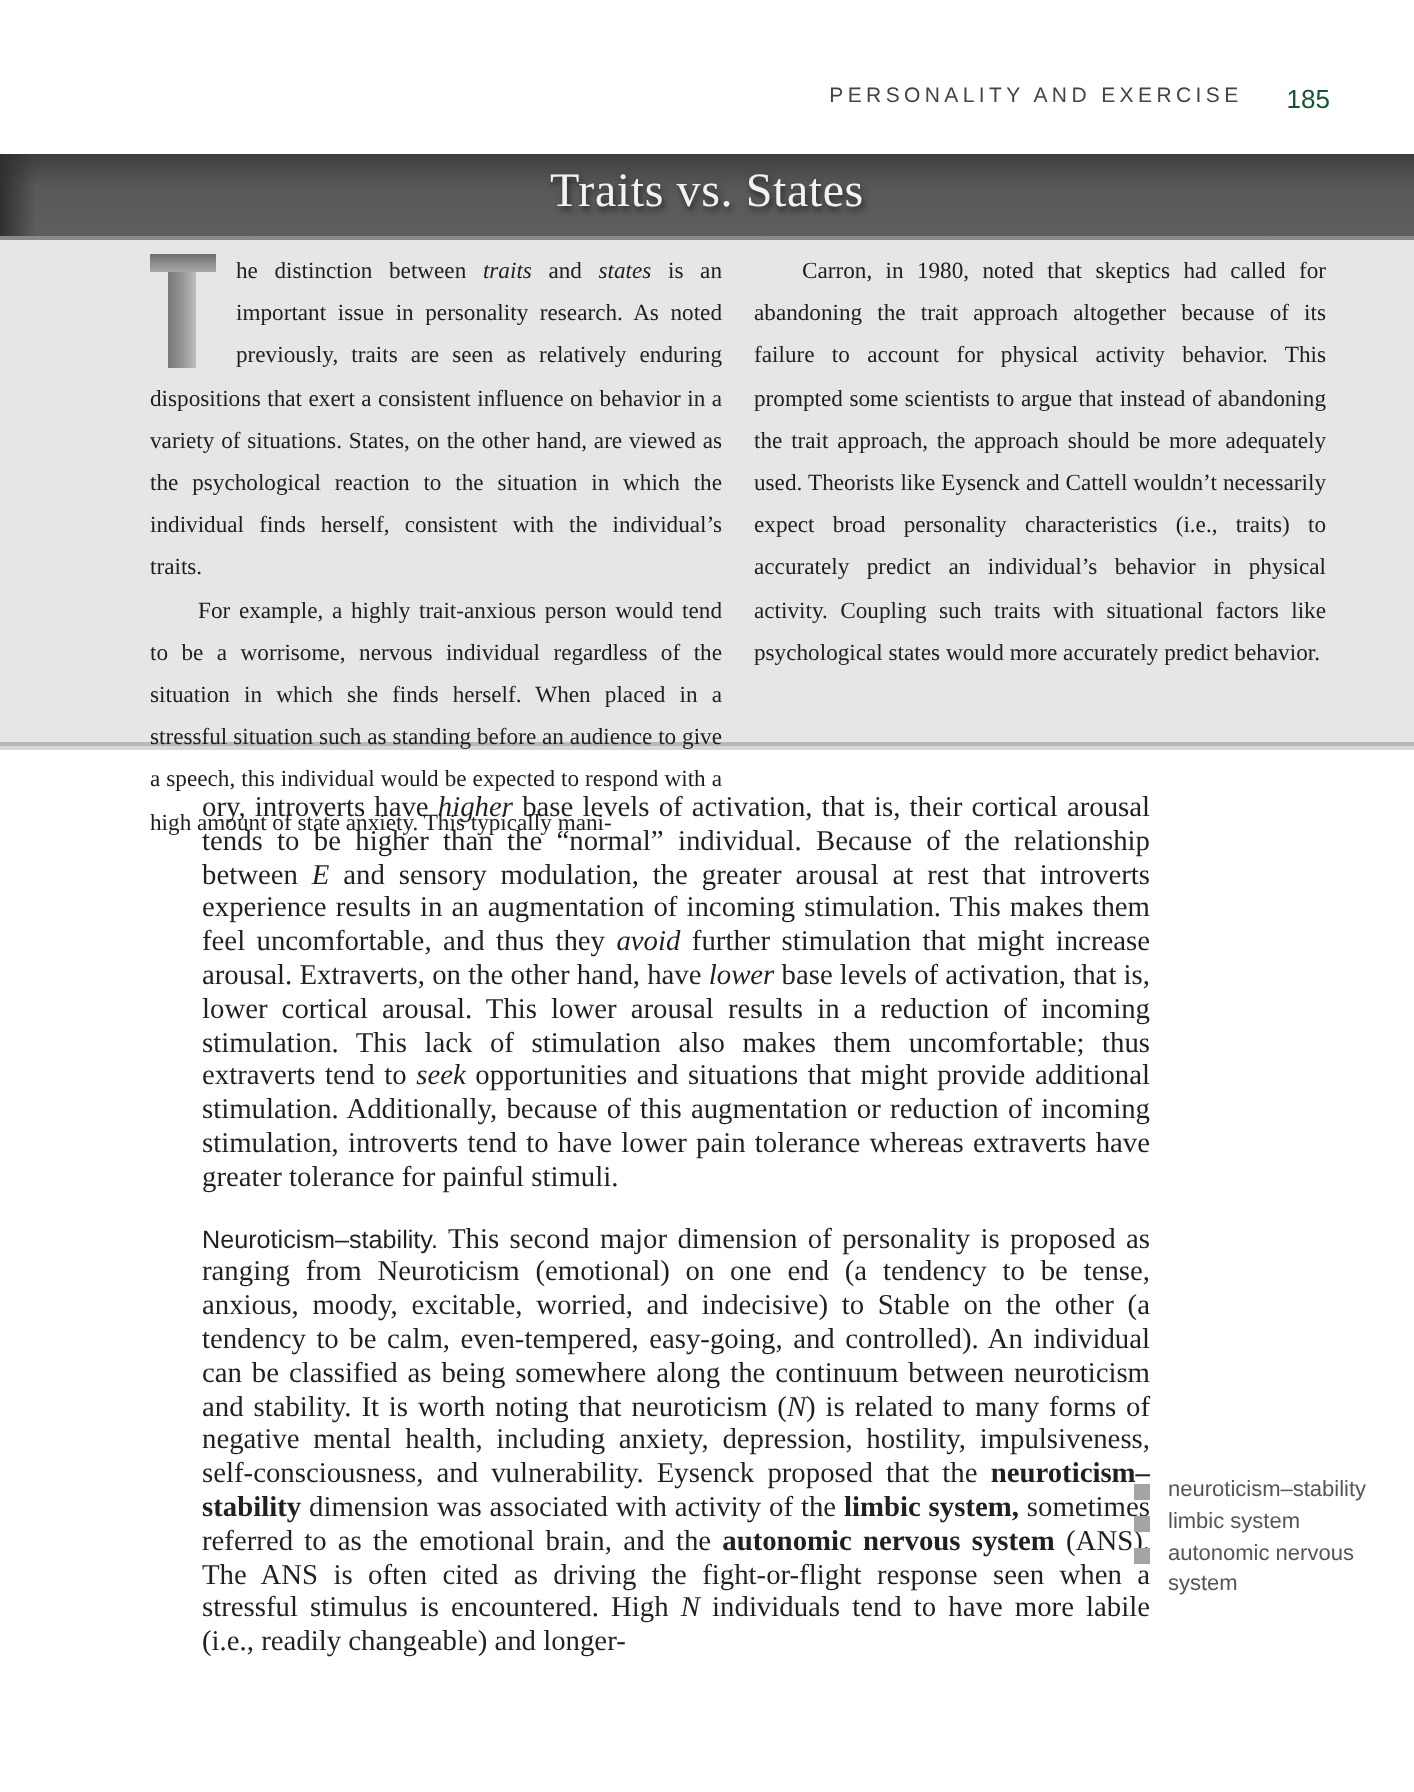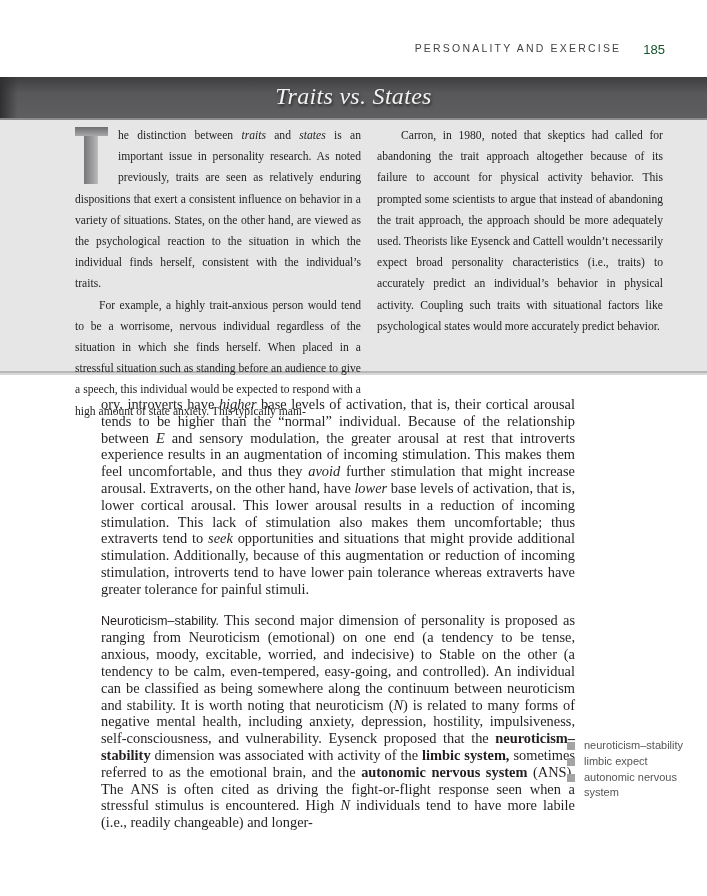--- a/index.html
+++ b/index.html
@@ -61,21 +61,20 @@
     left: 0; top: 0; bottom: 0;
     width: 18px;
     background: linear-gradient(to right, #2f2f31, rgba(0,0,0,0));
   }
   .banner-title {
     position: absolute;
     left: 0; right: 0;
     top: 6px;
     text-align: center;
     font-family: "Liberation Serif", serif;
-    font-style: italic;
     font-size: 24px;
     color: #f2f2f2;
     text-shadow: 1px 2px 3px rgba(0,0,0,0.6);
     letter-spacing: 0.3px;
   }
   .box-cols {
     position: absolute;
     top: 48px;
     left: 75px;
     width: 588px;
@@ -202,15 +201,15 @@
 </section>
 
 <article class="main">
   <p><span>ory, introverts have </span><i>higher</i><span> base levels of activation, that is, their cortical arousal tends to be higher than the “normal” individual. Because of the relationship between </span><i>E</i><span> and sensory modulation, the greater arousal at rest that introverts experience results in an augmentation of incoming stimulation. This makes them feel uncomfortable, and thus they </span><i>avoid</i><span> further stimulation that might increase arousal. Extraverts, on the other hand, have </span><i>lower</i><span> base levels of activation, that is, lower cortical arousal. This lower arousal results in a reduction of incoming stimulation. This lack of stimulation also makes them uncomfortable; thus extraverts tend to </span><i>seek</i><span> opportunities and situations that might provide additional stimulation. Additionally, because of this augmentation or reduction of incoming stimulation, introverts tend to have lower pain tolerance whereas extraverts have greater tolerance for painful stimuli.</span></p>
 
   <p><span class="runin">Neuroticism–stability.</span><span> This second major dimension of personality is proposed as ranging from Neuroticism (emotional) on one end (a tendency to be tense, anxious, moody, excitable, worried, and indecisive) to Stable on the other (a tendency to be calm, even-tempered, easy-going, and controlled). An individual can be classified as being somewhere along the continuum between neuroticism and stability. It is worth noting that neuroticism (</span><i>N</i><span>) is related to many forms of negative mental health, including anxiety, depression, hostility, impulsiveness, self-consciousness, and vulnerability. Eysenck proposed that the </span><b class="kw">neuroticism–stability</b><span> dimension was associated with activity of the </span><b class="kw">limbic system,</b><span> sometimes referred to as the emotional brain, and the </span><b class="kw">autonomic nervous system</b><span> (ANS). The ANS is often cited as driving the fight-or-flight response seen when a stressful stimulus is encountered. High </span><i>N</i><span> individuals tend to have more labile (i.e., readily changeable) and longer-</span></p>
 </article>
 
 <ul class="keyterms">
   <li><span class="sq"></span><span>neuroticism–stability</span></li>
-  <li><span class="sq"></span><span>limbic expect</span></li>
+  <li><span class="sq"></span><span>limbic system</span></li>
   <li><span class="sq"></span><span>autonomic nervous system</span></li>
 </ul>
 
 </body></html>

